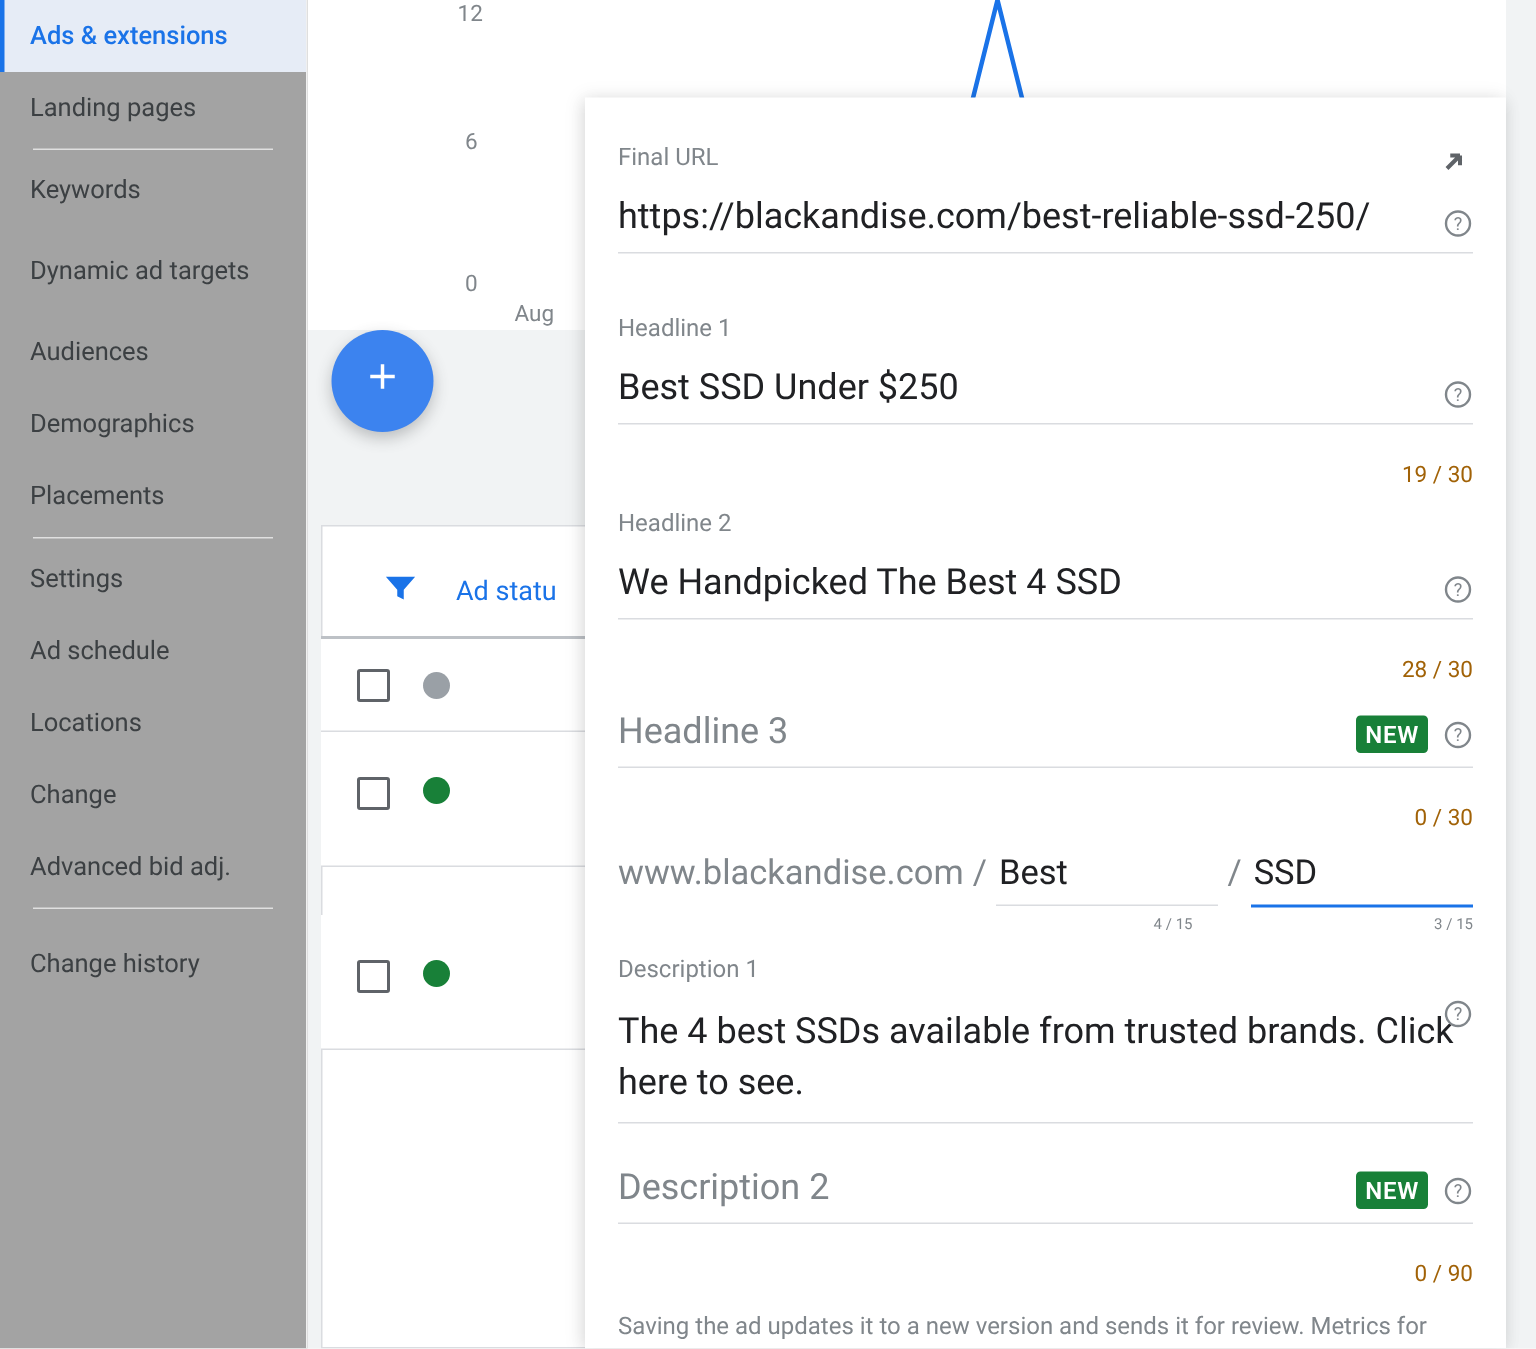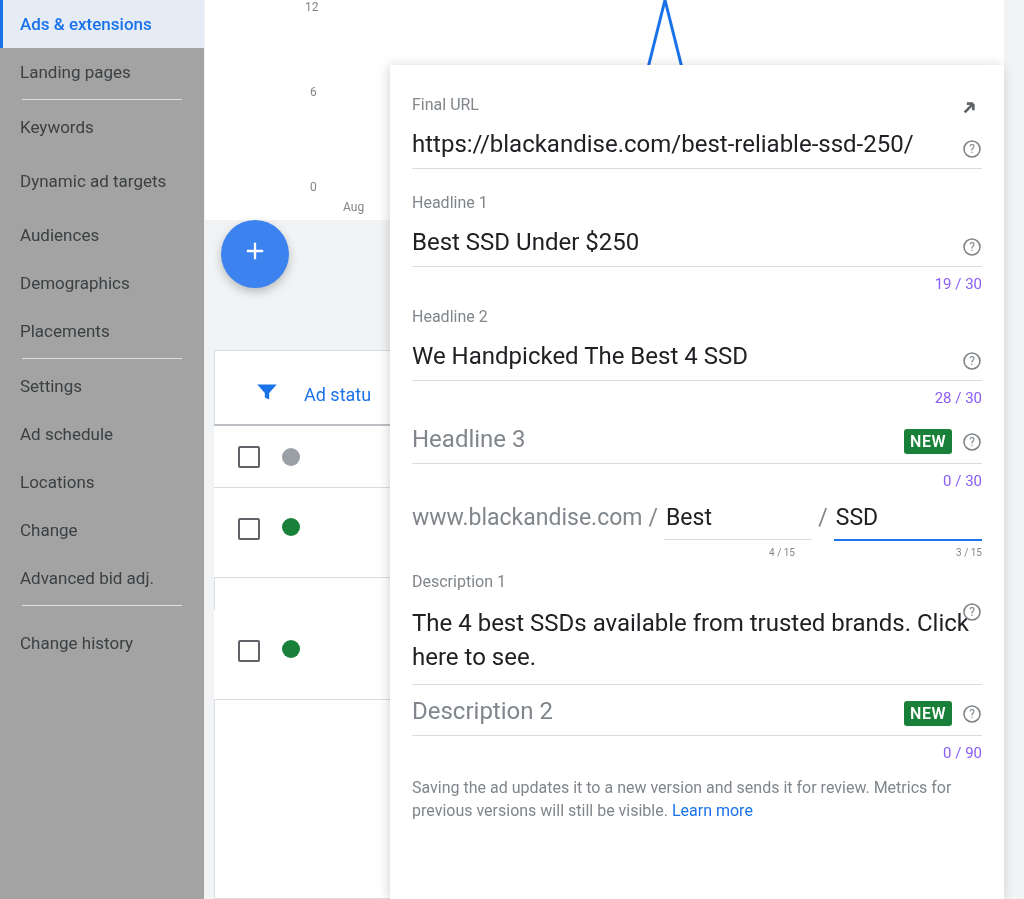--- a/index.html
+++ b/index.html
@@ -10,21 +10,21 @@
   .sidebar { position: absolute; left: 0; top: 0; width: 205px; height: 899px; background: #a3a3a3; border-right: 1px solid #f0f0f0; z-index: 5; }
   .sidebar-item { height: 48px; display: flex; align-items: center; padding: 0 20px; font-size: 17px; color: #3c4043; cursor: pointer; position: relative; }
   .sidebar-item.selected { background: #e6ecf6; color: #1a73e8; font-weight: 500; }
   .sidebar-item.selected::before { content: ""; position: absolute; left: 0; top: 0; bottom:0; width: 3px; background: #1a73e8; }
   .sidebar-item.tall { height: 60px; line-height: 1.3; }
   .sidebar-sep { height: 1px; background: #e0e0e0; margin: 3px 22px; }
   .sidebar-pad { height: 10px; }
 
   
   .chart-area { position: absolute; left: 205px; top: 0; right: 20px; height: 220px; background: #fff; }
-  .axis-lbl { position: absolute; font-size: 12px; color: #80868b; }
+  .axis-lbl { position: absolute; font-size: 15px; color: #80868b; }
   .chart-svg { position: absolute; left: 330px; top: 0; width: 240px; height: 200px; }
 
   
   .fab { position: absolute; left: 221px; top: 220px; width: 68px; height: 68px; border-radius: 50%; background: #3c83ef; color: #fff; display: flex; align-items: center; justify-content: center; font-size: 32px; box-shadow: 0 4px 10px rgba(60,64,67,.3); cursor: pointer; z-index: 20; }
 
   
   .table-bg { position: absolute; left: 214px; top: 350px; right: 20px; bottom: 0; background: #fff; border: 1px solid #dadce0; }
   .filter-row { position: absolute; left: 214px; top: 366px; height: 56px; display: flex; align-items: center; gap: 24px; padding-left: 40px; }
   .filter-icon svg { fill: #1a73e8; }
   .status-label { color: #1a73e8; font-size: 18px;}
@@ -32,29 +32,29 @@
   .data-row { position: absolute; left: 214px; width: 180px; height: 90px; border-bottom: 1px solid #dadce0; display: flex; align-items: flex-start; padding: 30px 0 0 24px; gap: 22px; background:#fff; }
   .checkbox { width: 22px; height: 22px; border: 2px solid #5f6368; border-radius: 2px; cursor: pointer; }
   .status-dot { width: 18px; height: 18px; border-radius: 50%; }
   .grey { background: #9aa0a6; }
   .green { background: #188038; }
 
   
   .panel { position: absolute; left: 390px; top: 65px; width: 614px; height: 834px; background: #fff; box-shadow: -2px 0 12px rgba(0,0,0,.1), 0 2px 10px rgba(0,0,0,.08); padding: 30px 22px 0 22px; overflow:hidden; z-index: 30; }
   .expand { position: absolute; top: 30px; right: 22px; cursor: pointer; }
   .expand svg { stroke: #5f6368; }
-  .field { position: relative; margin-bottom: 8px; }
+  .field { position: relative; margin-bottom: 24px; }
   .fld-label { font-size: 16px; color: #80868b; margin-bottom: 12px; display:block; }
   .fld-value { font-size: 24px; color: #202124; padding: 4px 0 10px 0; border-bottom: 1px solid #dadce0; width: 100%; }
   .fld-value.placeholder { color: #80868b; }
   .fld-help { position: absolute; right: 0; bottom: 10px; }
   .help-ic { width: 20px; height: 20px; display:inline-flex; align-items:center; justify-content:center; }
   .help-ic svg circle { stroke:#80868b; fill:none; stroke-width:1.6; }
   .help-ic svg text { fill:#80868b; font-size:12px; }
-  .counter { text-align:right; font-size: 15px; color:#8b5cf6; margin: 6px 0 14px 0; }
+  .counter { text-align:right; font-size: 15px; color:#a16207; margin: 6px 0 14px 0; }
   .new-badge { background:#188038; color:#fff; font-size:16px; font-weight:600; padding:3px 6px; border-radius:3px; letter-spacing:.5px; }
   .badge-row .fld-help { display:flex; align-items:center; gap:10px; }
 
   
   .path-row { display:flex; align-items:baseline; gap:6px; font-size:23px; margin-top:10px; }
   .path-domain { color:#80868b; white-space:nowrap; }
   .path-seg { border-bottom:1px solid #dadce0; padding: 0 2px 8px 2px; color:#202124; flex:1; }
   .path-seg.active { border-bottom:2px solid #1a73e8; }
   .path-counters { display:flex; gap:6px; justify-content:flex-end; align-items:center; font-size:10px; color:#80868b; margin:6px 0 14px 0; }
   .path-counters .ca, .path-counters .cb { flex:1; text-align:right; }

